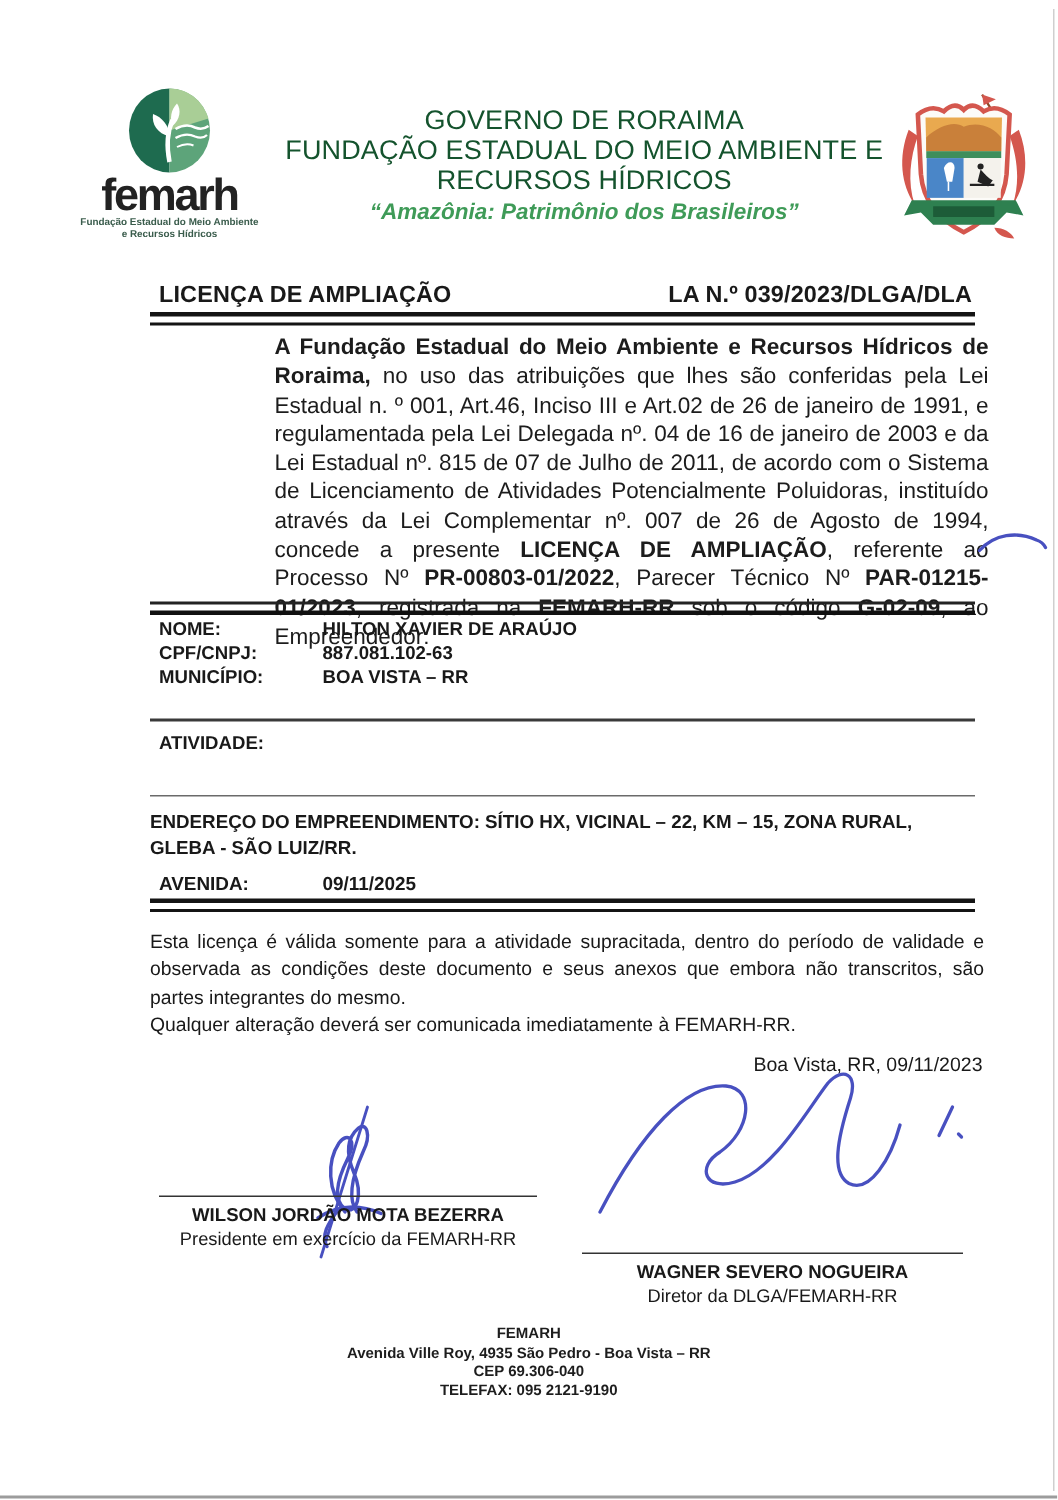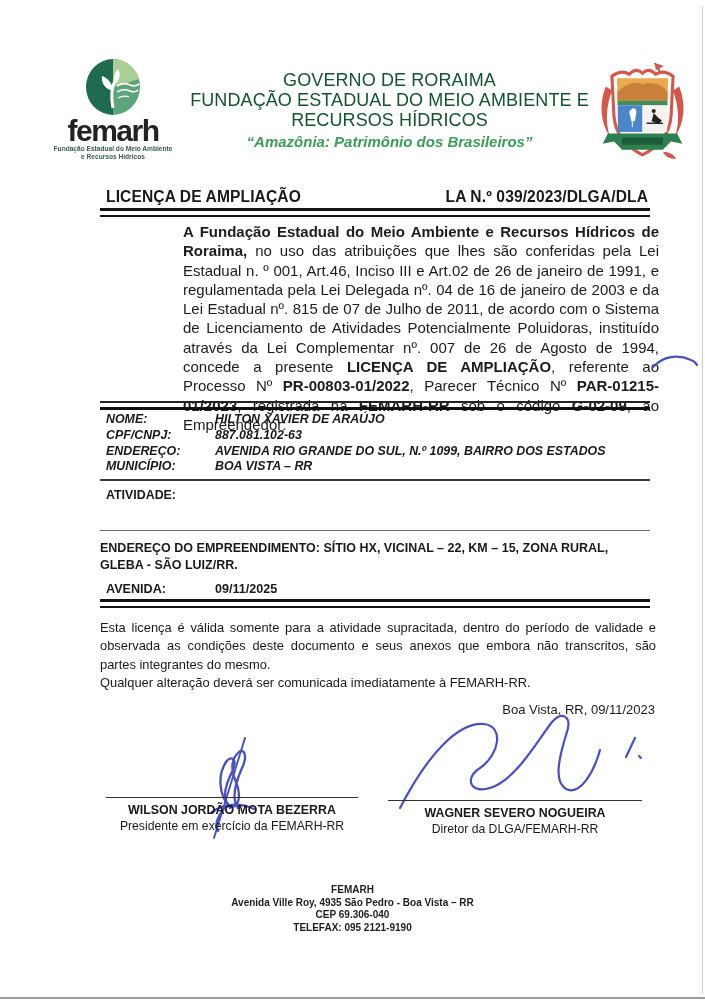--- a/index.html
+++ b/index.html
@@ -34,40 +34,40 @@
   .rule-c { top:479px; height:2px;  border-top:2px solid #3a3a3a; }
   .rule-d { top:530px; height:2px;  border-top:1.5px solid #6a6a6a; }
   .rule-e { top:599px; height:8.5px; border-top:3px solid #141414; border-bottom:2px solid #141414; }
 
   
   .intro { position:absolute; top:222px; left:183px; width:476px;
            font-size:15px; line-height:19.3px; text-align:justify; color:#1c1c1c; }
 
   
   .kv-table { position:absolute; top:412px; left:106px; width:546px; }
-  .kv-row { display:flex; font-size:12.4px; font-weight:bold; line-height:15.8px;font-style:italic; }
+  .kv-row { display:flex; font-size:12.4px; font-weight:bold; line-height:15.8px; }
   .kv-label { width:109px; flex:none; }
   .kv-value { flex:1; }
   .activity { position:absolute; top:487px; left:106px; width:546px; display:flex;
               font-size:12.4px; font-weight:bold; line-height:16.2px; }
   .activity .kv-value { text-align:justify; }
   .site { position:absolute; top:540px; left:100px; width:554px;
           font-size:12.5px; font-weight:bold; line-height:16.6px; }
   .validity { position:absolute; top:582px; left:106px; width:546px; display:flex;
               font-size:12.6px; font-weight:bold; }
 
   
   .terms { position:absolute; top:619px; left:100px; width:556px;
            font-size:12.9px; line-height:18.3px; text-align:justify; }
   .dateline { position:absolute; top:702px; left:100px; width:555px; text-align:right; font-size:13px; }
 
   
   .sig { position:absolute; text-align:center; }
   .sig-left  { left:106px; top:797px; width:252px; }
-  .sig-right { left:388px; top:800px; width:254px; }
+  .sig-right { left:388px; top:835px; width:254px; }
   .sig-line { border-top:1.5px solid #333; margin-bottom:5px; }
   .sig-name { font-size:12.4px; font-weight:bold; }
   .sig-role { font-size:12.2px; margin-top:2px; }
   .ink { position:absolute; pointer-events:none; }
   .ink-left  { left:168px; top:724px; }
   .ink-right { left:392px; top:710px; }
   .pen-mark  { position:absolute; left:650px; top:351px; }
 
   
   .footer { position:absolute; top:884px; left:0; width:705px; text-align:center;
@@ -146,24 +146,20 @@
   <div class="kv-table">
     <div class="kv-row">
       <span class="kv-label">NOME:</span>
       <span class="kv-value">HILTON XAVIER DE ARAÚJO</span>
     </div>
     <div class="kv-row">
       <span class="kv-label">CPF/CNPJ:</span>
       <span class="kv-value">887.081.102-63</span>
     </div>
     <div class="kv-row">
-      <span class="kv-label">ENDEREÇO:</span>
-      <span class="kv-value">AVENIDA RIO GRANDE DO SUL, N.º 1099, BAIRRO DOS ESTADOS</span>
-    </div>
-    <div class="kv-row">
       <span class="kv-label">MUNICÍPIO:</span>
       <span class="kv-value">BOA VISTA – RR</span>
     </div>
   </div>
 
   <div class="rule rule-c"></div>
 
   <div class="activity">
     <span class="kv-label">ATIVIDADE:</span>
   </div>

